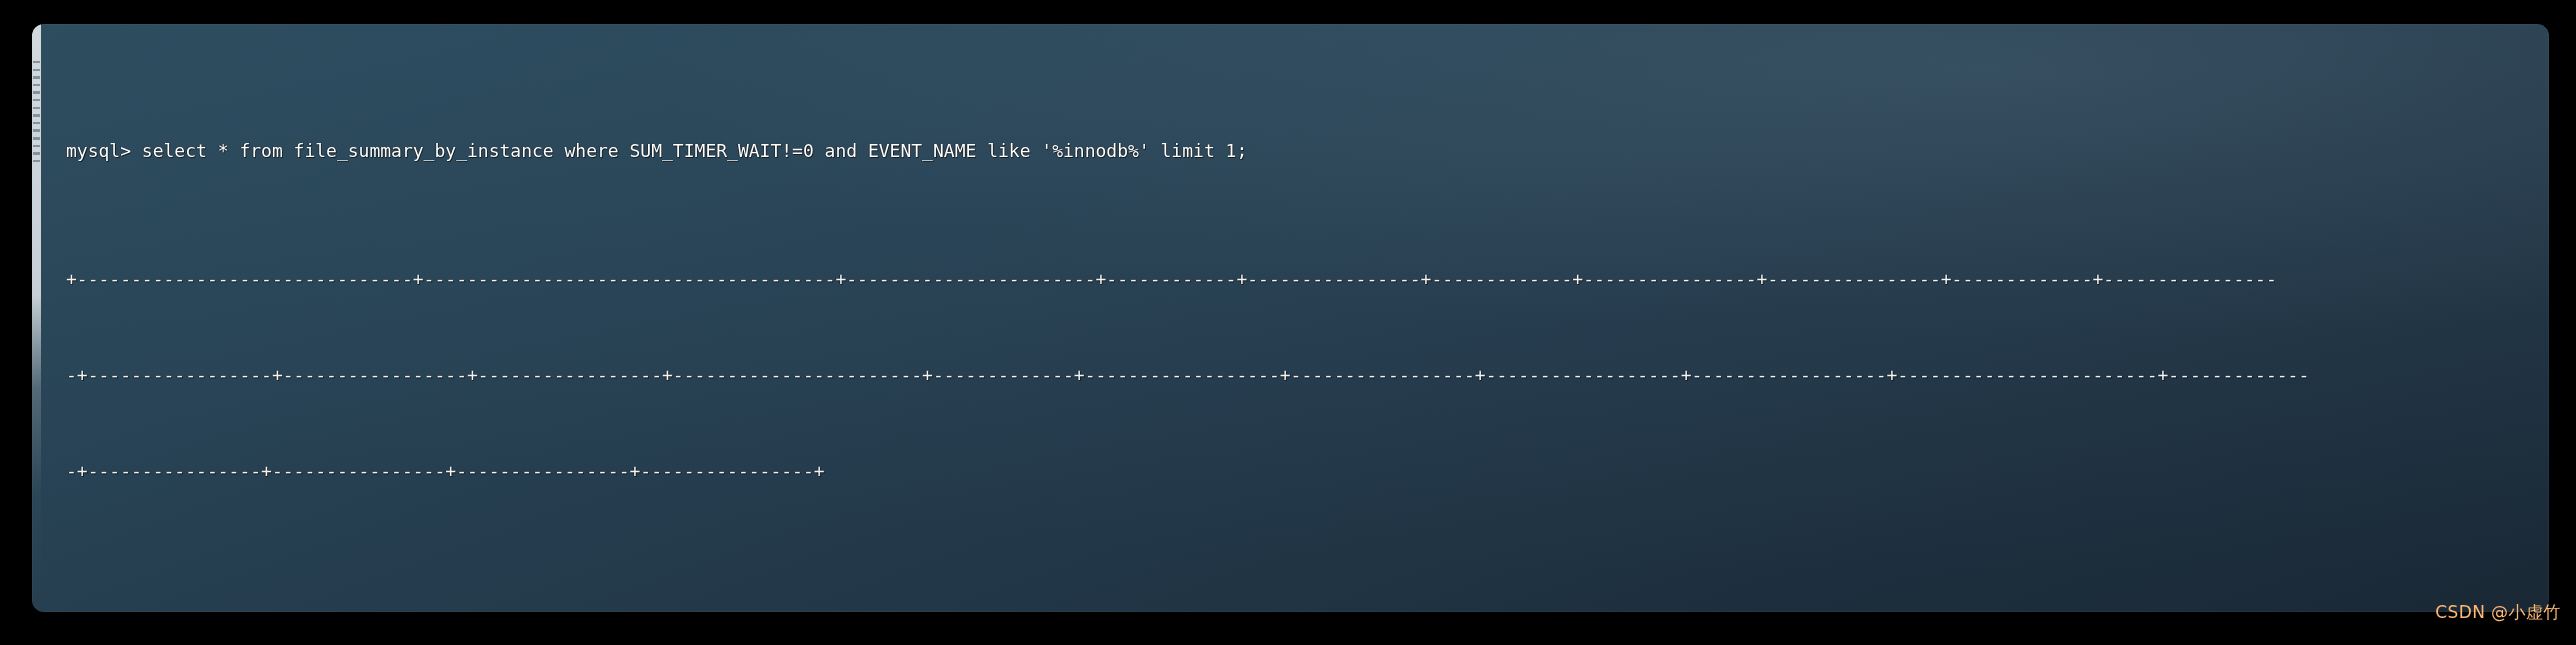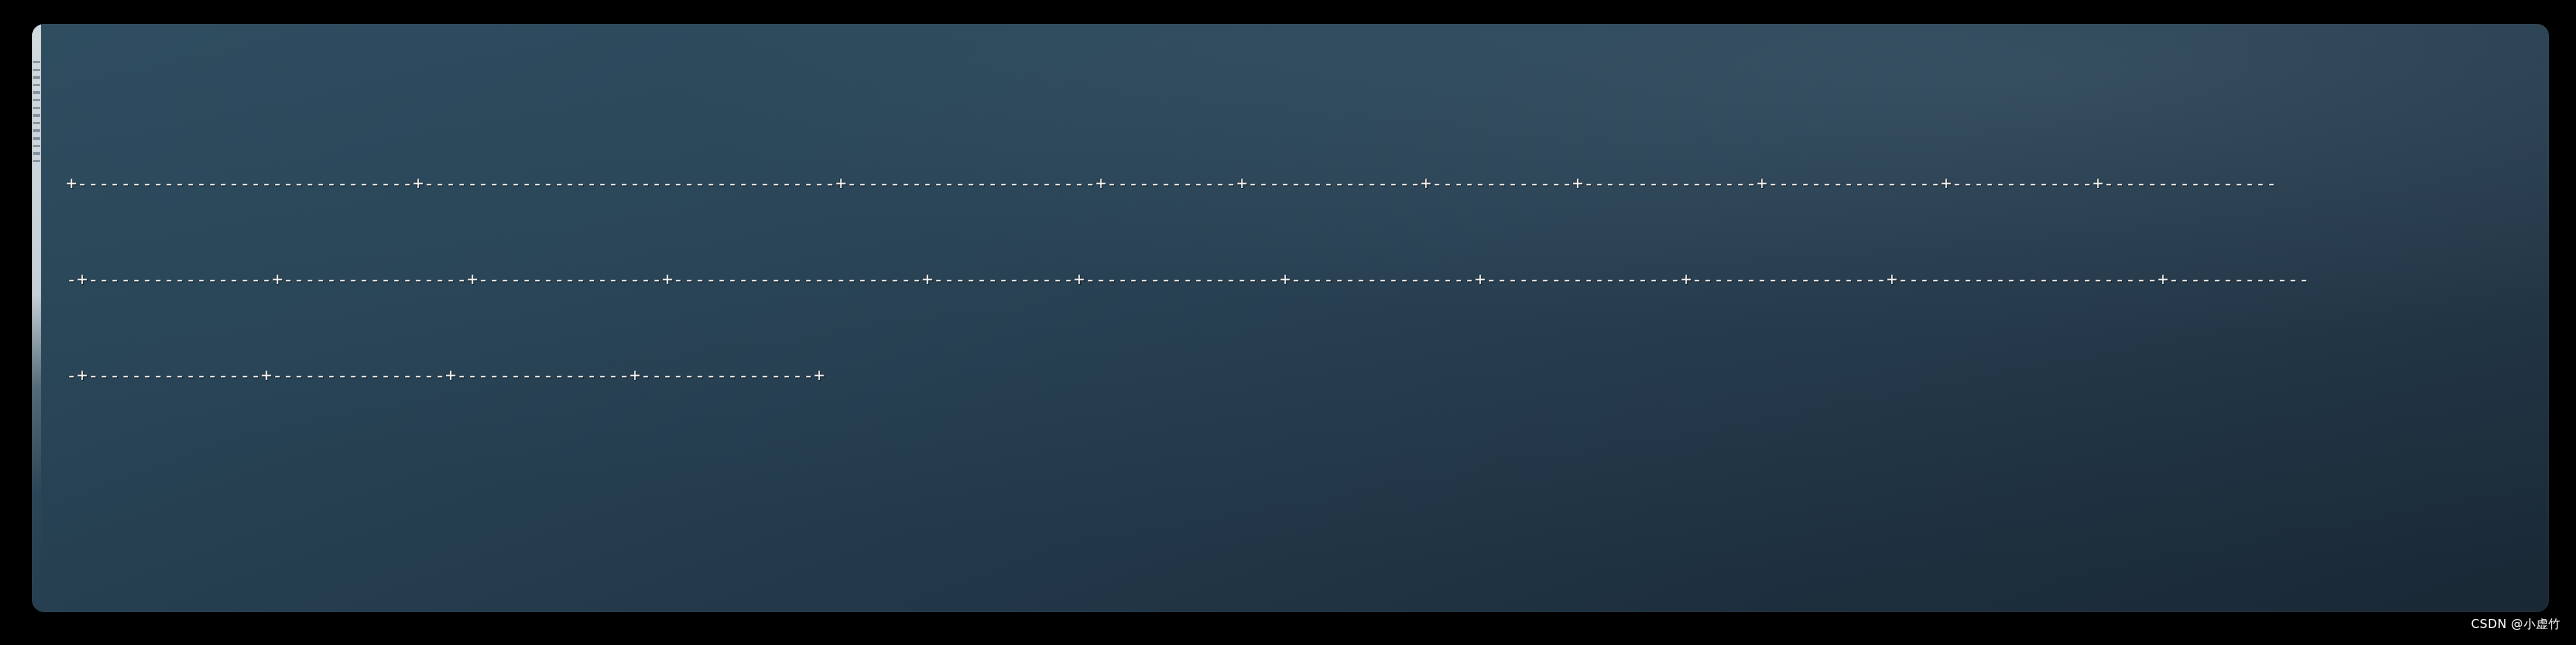--- a/index.html
+++ b/index.html
@@ -92,41 +92,42 @@
     overflow: hidden;
   }
   .rule {
     color: #f2f4f5;
   }
 
   
   #watermark {
     position: absolute;
     right: 15.3px;
-    bottom: 13px;
-    color: #ffffff;
-    font-size: 12px;
+    bottom: 22px;
+    color: #fdba74;
+    font-size: 17px;
     font-family: "DejaVu Sans", "Liberation Sans", sans-serif;
     letter-spacing: 0.4px;
     white-space: nowrap;
   }
 </style>
 </head>
 <body>
 
 <div id="page">
 
   <div id="terminal">
 
     <div id="left-strip">
       <div id="left-strip-dots"></div>
     </div>
 
     <div id="content">
 
+      <div class="line">mysql&gt; select * from file_summary_by_instance where SUM_TIMER_WAIT!=0 and EVENT_NAME like '%innodb%' limit 1;</div>
 
       <div class="line rule">+-------------------------------+--------------------------------------+-----------------------+------------+----------------+-------------+----------------+----------------+-------------+----------------</div>
       <div class="line rule">-+-----------------+-----------------+-----------------+-----------------------+-------------+------------------+-----------------+------------------+------------------+------------------------+-------------</div>
       <div class="line rule">-+----------------+----------------+----------------+----------------+</div>
 
       
       
 
       
       

